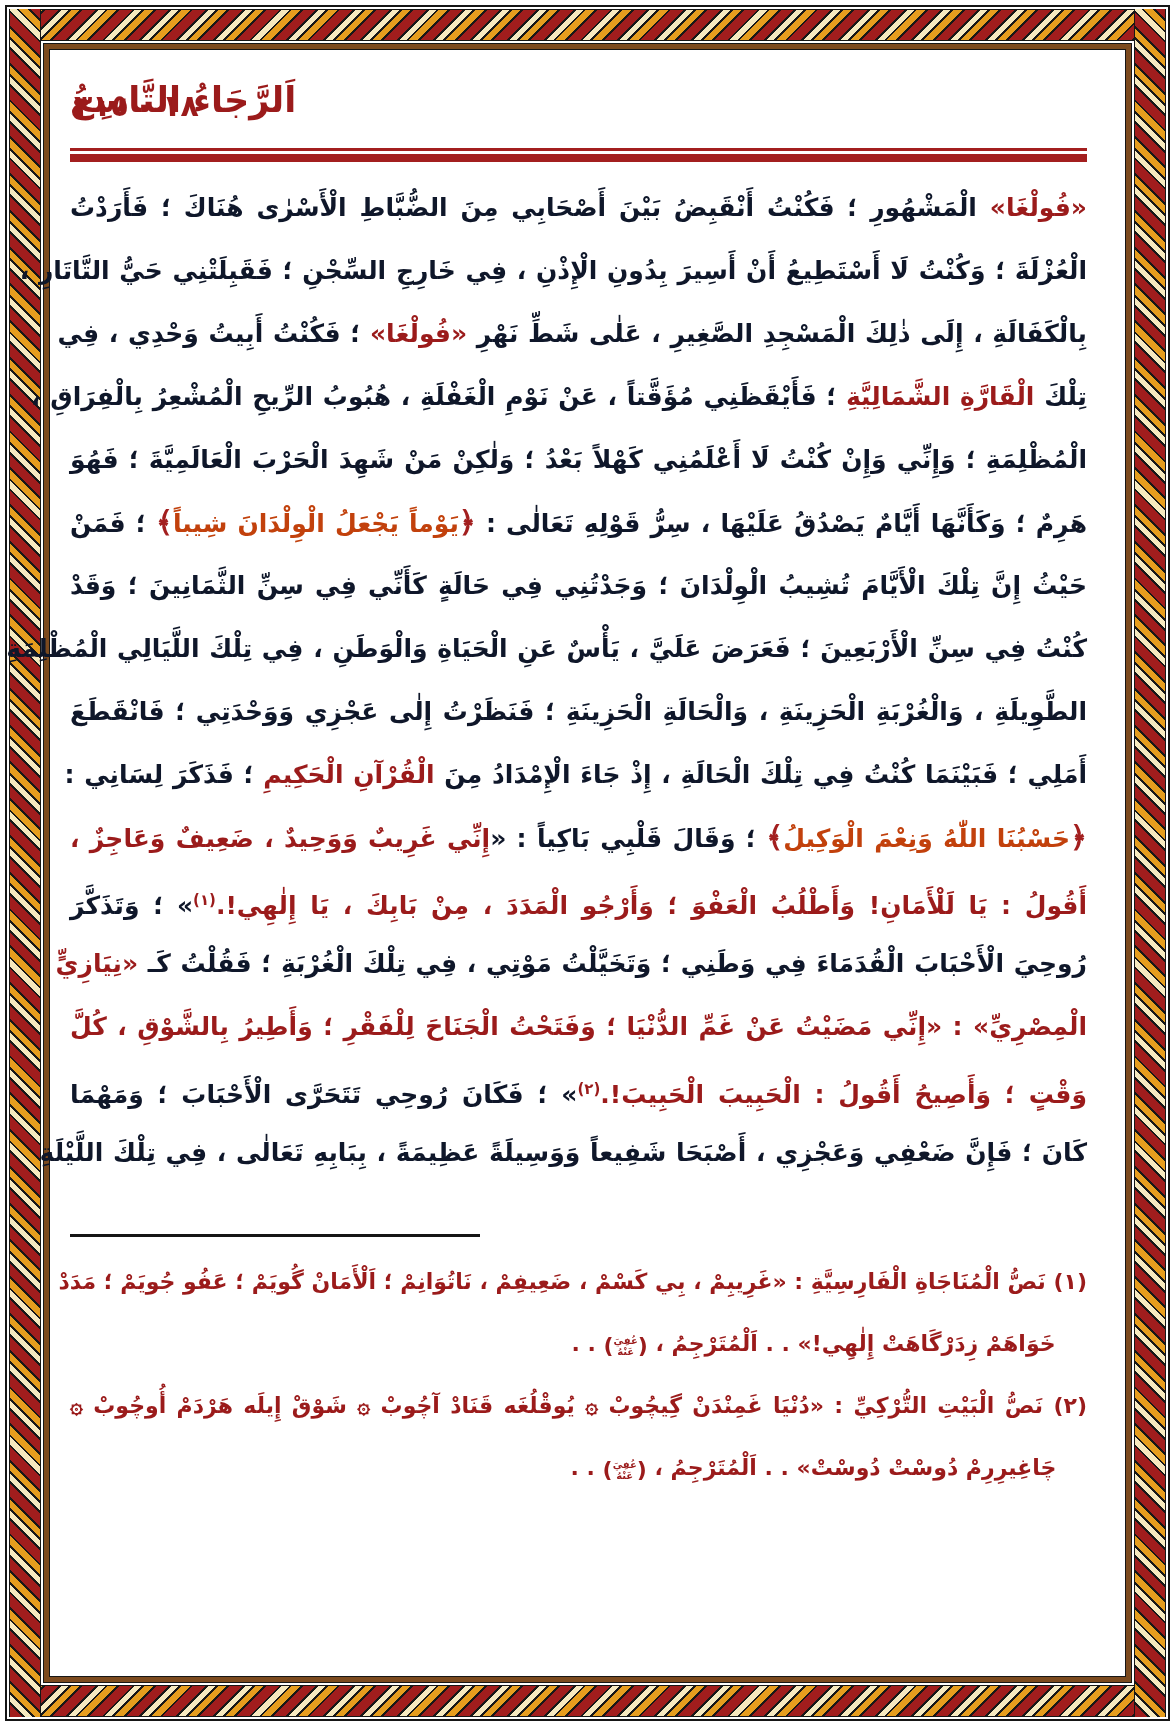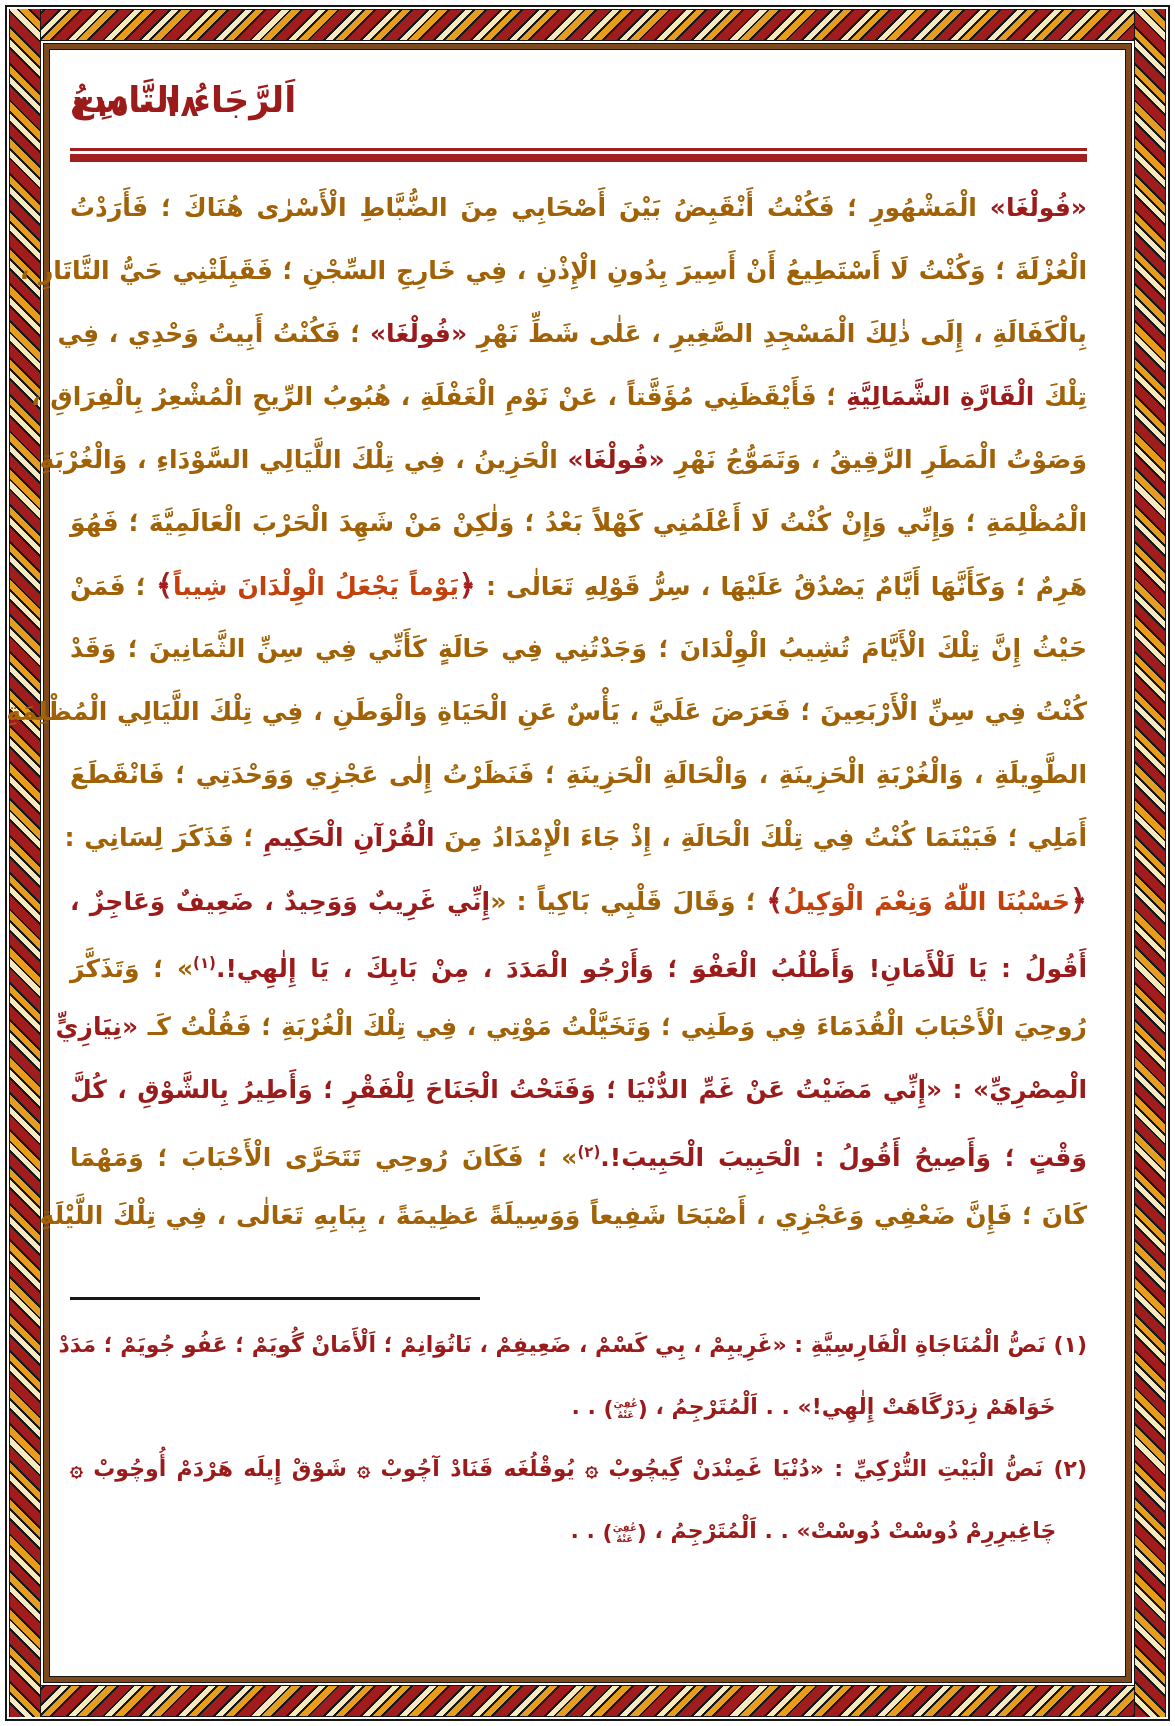--- a/index.html
+++ b/index.html
@@ -56,21 +56,21 @@
   .header-rule .thick{height:8px;background:#a31f1f;margin-top:3px;}
   .body-text{margin-top:14px;}
   .line{
     direction:rtl;
     text-align:justify;text-align-last:justify;
     font-size:25px;font-weight:bold;
     line-height:63px;height:63px;
     color:#161616;white-space:nowrap;
     word-spacing:1px;
   }
-  .k{color:#a16207;}
+  .k{color:#0f172a;}
   .r{color:#9b1b1b;}
   .b{color:#c2410c;}
   .rb{color:#a31f1f;font-size:29px;}
   .rsup{color:#9b1b1b;font-size:15px;vertical-align:super;}
   
   .fn-sep{
     width:410px;height:3px;background:#161616;
     margin-top:50px;margin-left:0;margin-right:auto; 
   }
   .fn-sep{margin-right:auto;margin-left:0;}
@@ -116,21 +116,20 @@
     <div class="header-rule">
       <div class="thin"></div>
       <div class="thick"></div>
     </div>
 
     <div class="body-text" id="body-text">
         <div class="line"><span class="r">«فُولْغَا»</span><span class="k"> الْمَشْهُورِ ؛ فَكُنْتُ أَنْقَبِضُ بَيْنَ أَصْحَابِي مِنَ الضُّبَّاطِ الْأَسْرٰى هُنَاكَ ؛ فَأَرَدْتُ</span></div>
         <div class="line"><span class="k">الْعُزْلَةَ ؛ وَكُنْتُ لَا أَسْتَطِيعُ أَنْ أَسِيرَ بِدُونِ الْإِذْنِ ، فِي خَارِجِ السِّجْنِ ؛ فَقَبِلَتْنِي حَيُّ التَّاتَارِ ،</span></div>
         <div class="line"><span class="k">بِالْكَفَالَةِ ، إِلَى ذٰلِكَ الْمَسْجِدِ الصَّغِيرِ ، عَلٰى شَطِّ نَهْرِ </span><span class="r">«فُولْغَا»</span><span class="k"> ؛ فَكُنْتُ أَبِيتُ وَحْدِي ، فِي</span></div>
         <div class="line"><span class="k">تِلْكَ </span><span class="r">الْقَارَّةِ الشَّمَالِيَّةِ</span><span class="k"> ؛ فَأَيْقَظَنِي مُؤَقَّتاً ، عَنْ نَوْمِ الْغَفْلَةِ ، هُبُوبُ الرِّيحِ الْمُشْعِرُ بِالْفِرَاقِ ،</span></div>
-        <div class="line"><span class="k">وَصَوْتُ الْمَطَرِ الرَّقِيقُ ، وَتَمَوُّجُ نَهْرِ </span><span class="r">«فُولْغَا»</span><span class="k"> الْحَزِينُ ، فِي تِلْكَ اللَّيَالِي السَّوْدَاءِ ، وَالْغُرْبَةِ</span></div>
         <div class="line"><span class="k">الْمُظْلِمَةِ ؛ وَإِنِّي وَإِنْ كُنْتُ لَا أَعْلَمُنِي كَهْلاً بَعْدُ ؛ وَلٰكِنْ مَنْ شَهِدَ الْحَرْبَ الْعَالَمِيَّةَ ؛ فَهُوَ</span></div>
         <div class="line"><span class="k">هَرِمٌ ؛ وَكَأَنَّهَا أَيَّامٌ يَصْدُقُ عَلَيْهَا ، سِرُّ قَوْلِهِ تَعَالٰى : </span><span class="rb">﴿</span><span class="b">يَوْماً يَجْعَلُ الْوِلْدَانَ شِيباً</span><span class="rb">﴾</span><span class="k"> ؛ فَمَنْ</span></div>
         <div class="line"><span class="k">حَيْثُ إِنَّ تِلْكَ الْأَيَّامَ تُشِيبُ الْوِلْدَانَ ؛ وَجَدْتُنِي فِي حَالَةٍ كَأَنِّي فِي سِنِّ الثَّمَانِينَ ؛ وَقَدْ</span></div>
         <div class="line"><span class="k">كُنْتُ فِي سِنِّ الْأَرْبَعِينَ ؛ فَعَرَضَ عَلَيَّ ، يَأْسٌ عَنِ الْحَيَاةِ وَالْوَطَنِ ، فِي تِلْكَ اللَّيَالِي الْمُظْلِمَةِ</span></div>
         <div class="line"><span class="k">الطَّوِيلَةِ ، وَالْغُرْبَةِ الْحَزِينَةِ ، وَالْحَالَةِ الْحَزِينَةِ ؛ فَنَظَرْتُ إِلٰى عَجْزِي وَوَحْدَتِي ؛ فَانْقَطَعَ</span></div>
         <div class="line"><span class="k">أَمَلِي ؛ فَبَيْنَمَا كُنْتُ فِي تِلْكَ الْحَالَةِ ، إِذْ جَاءَ الْإِمْدَادُ مِنَ </span><span class="r">الْقُرْآنِ الْحَكِيمِ</span><span class="k"> ؛ فَذَكَرَ لِسَانِي :</span></div>
         <div class="line"><span class="rb">﴿</span><span class="b">حَسْبُنَا اللّٰهُ وَنِعْمَ الْوَكِيلُ</span><span class="rb">﴾</span><span class="k"> ؛ وَقَالَ قَلْبِي بَاكِياً : «</span><span class="r">إِنِّي غَرِيبٌ وَوَحِيدٌ ، ضَعِيفٌ وَعَاجِزٌ ،</span></div>
         <div class="line"><span class="r">أَقُولُ : يَا لَلْأَمَانِ! وَأَطْلُبُ الْعَفْوَ ؛ وَأَرْجُو الْمَدَدَ ، مِنْ بَابِكَ ، يَا إِلٰهِي!.</span><span class="rsup">(١)</span><span class="k">» ؛ وَتَذَكَّرَ</span></div>
         <div class="line"><span class="k">رُوحِيَ الْأَحْبَابَ الْقُدَمَاءَ فِي وَطَنِي ؛ وَتَخَيَّلْتُ مَوْتِي ، فِي تِلْكَ الْغُرْبَةِ ؛ فَقُلْتُ كَـ </span><span class="r">«نِيَازِيٍّ</span></div>
         <div class="line"><span class="r">الْمِصْرِيِّ» : «إِنِّي مَضَيْتُ عَنْ غَمِّ الدُّنْيَا ؛ وَفَتَحْتُ الْجَنَاحَ لِلْفَقْرِ ؛ وَأَطِيرُ بِالشَّوْقِ ، كُلَّ</span></div>

